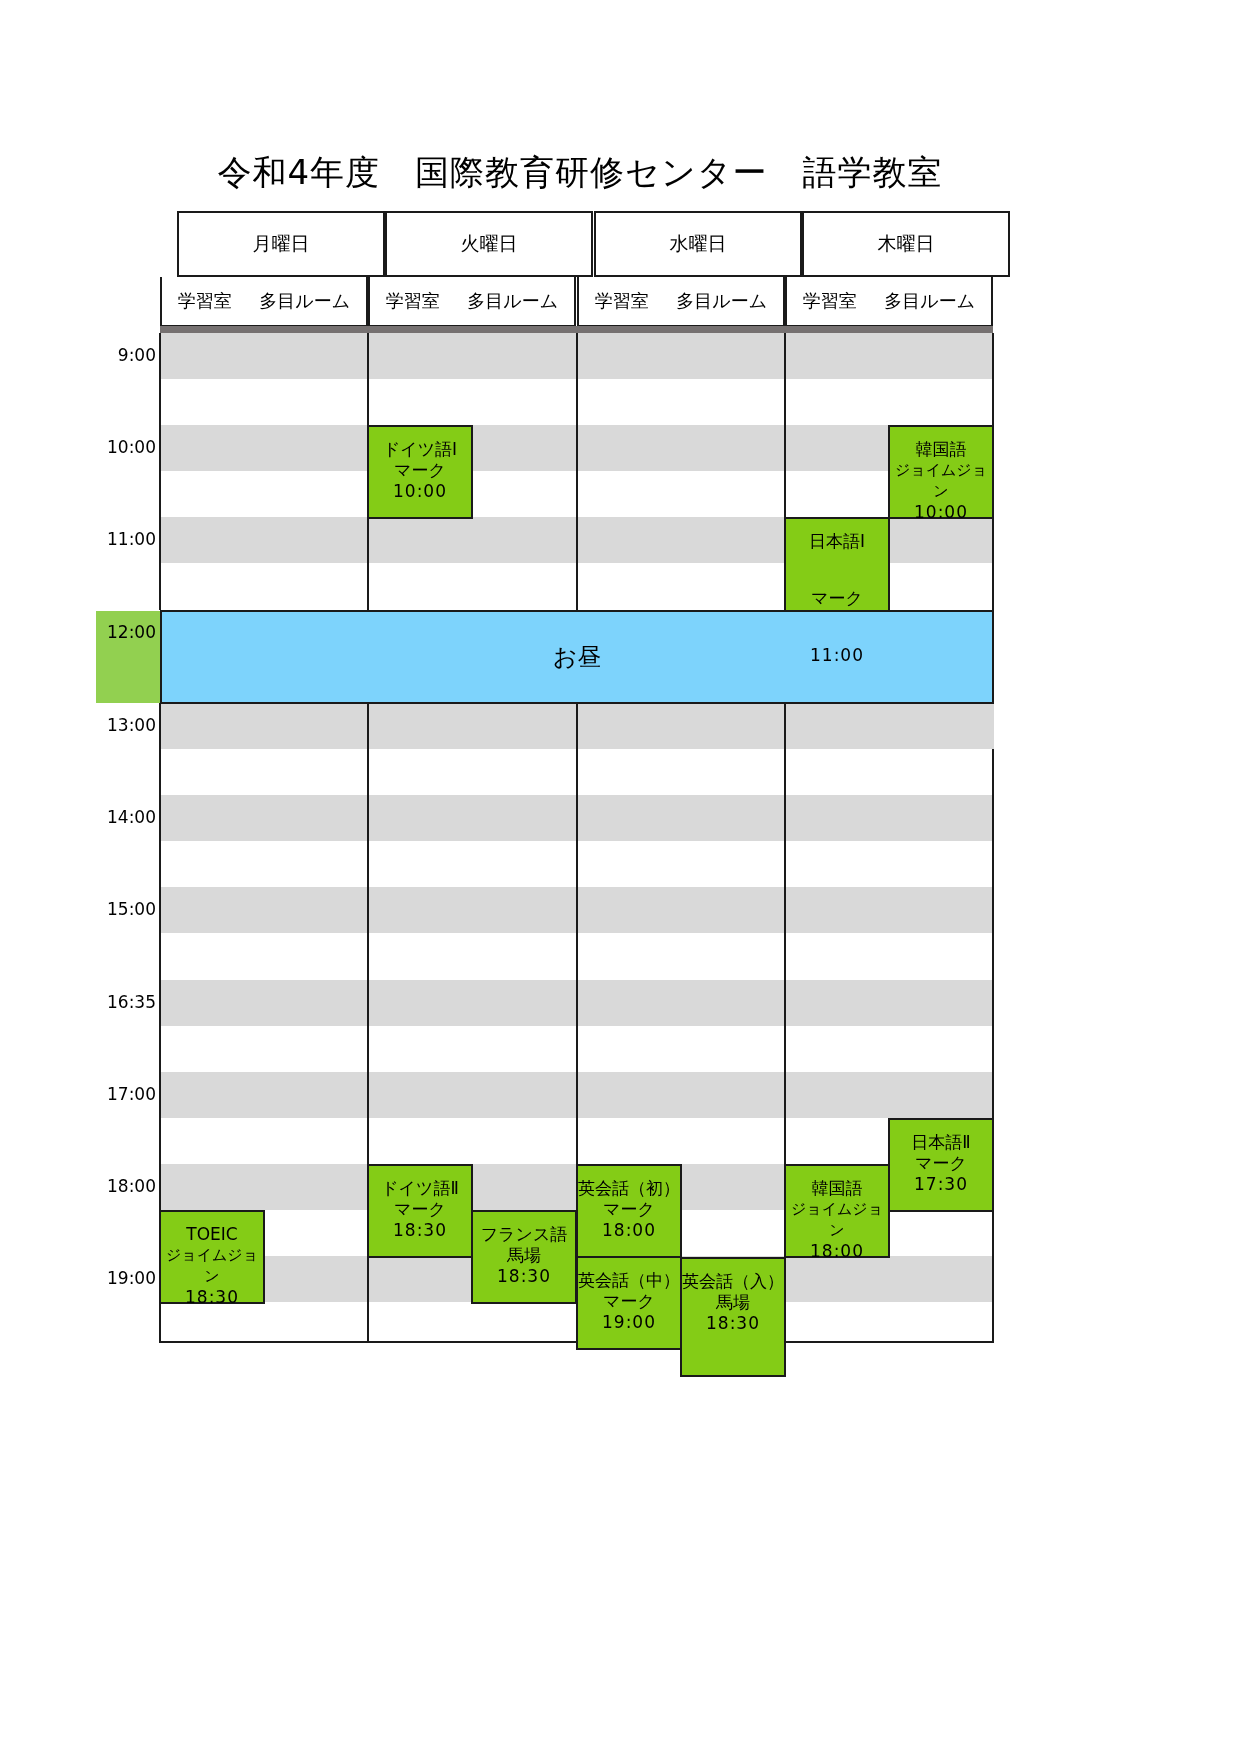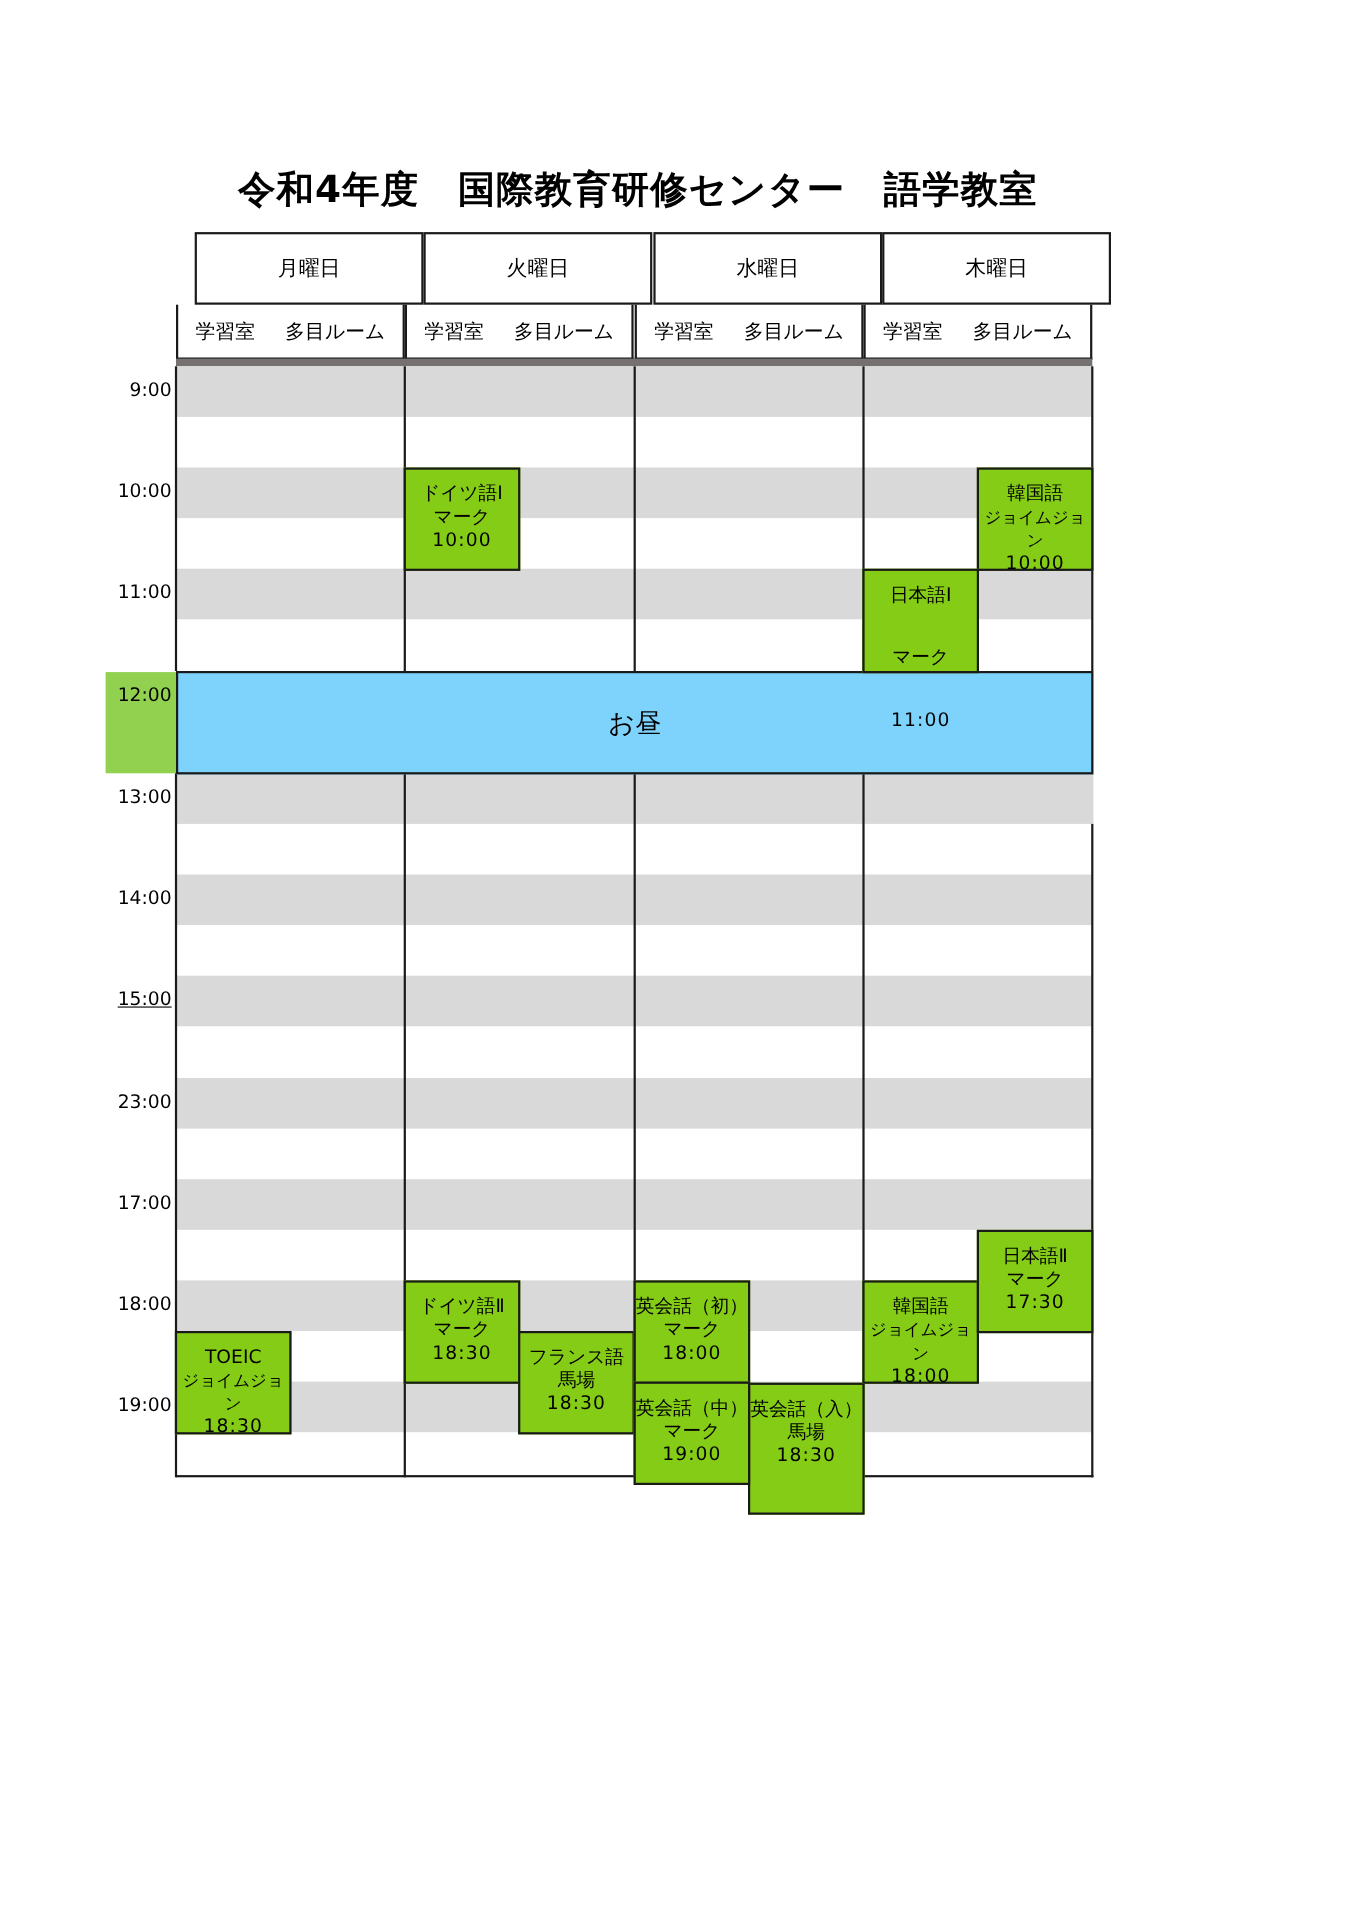--- a/index.html
+++ b/index.html
@@ -1,19 +1,19 @@
 <!DOCTYPE html>
 <html><head>
 <meta charset="utf-8">
 <style>
   html, body { margin:0; padding:0; background:#ffffff; }
   body { width:1240px; height:1755px; position:relative; overflow:hidden;
          font-family:"DejaVu Sans", "Liberation Sans", sans-serif; color:#000; }
   .title { position:absolute; left:0; width:1160px; top:150px; text-align:center;
-           font-size:34px; font-weight:bold; letter-spacing:1px; }
+           font-size:34px; font-weight:normal; letter-spacing:1px; }
   .grid { position:absolute; left:0; top:0; width:1240px; height:1755px; }
   .hdr-day { position:absolute; top:211px; height:66px; width:208px;
              border:2px solid #1a1a1a; box-sizing:border-box; display:flex;
              align-items:center; justify-content:center; font-size:19px;margin-left:17px; }
   .hdr-room { position:absolute; top:277px; height:50px; width:208px;
               border:2px solid #1a1a1a; border-top:none; box-sizing:border-box;
               display:flex; align-items:center; justify-content:space-around; font-size:18px; padding:0 2px; }
   .darkbar { position:absolute; left:160px; top:326px; width:833px; height:7px; background:#767171; }
   .band { position:absolute; background:#d9d9d9; }
   .vline { position:absolute; width:2px; background:#1a1a1a; }
@@ -85,22 +85,22 @@
     <div class="vline" style="left: 784px; top: 703px; height: 640px;"></div>
     <div class="vline" style="left: 992px; top: 333px; height: 277px;"></div>
     <div class="vline" style="left: 992px; top: 749px; height: 594px;"></div>
     <div class="hline" style="left: 160px; top: 1341px; width: 834px;"></div>
     <div class="time" style="top: 345px;">9:00</div>
     <div class="time" style="top: 437px;">10:00</div>
     <div class="time" style="top: 529px;">11:00</div>
     <div class="time" style="top: 622px;">12:00</div>
     <div class="time" style="top: 715px;">13:00</div>
     <div class="time" style="top: 807px;">14:00</div>
-    <div class="time" style="top: 899px; text-decoration: underline;">15:00</div>
-    <div class="time" style="top: 992px;">23:00</div>
+    <div class="time" style="top: 899px;">15:00</div>
+    <div class="time" style="top: 992px;">16:35</div>
     <div class="time" style="top: 1084px;">17:00</div>
     <div class="time" style="top: 1176px;">18:00</div>
     <div class="time" style="top: 1268px;">19:00</div>
     <div class="lunch">お昼</div>
     <div class="cls" style="left: 367px; top: 425px; width: 106px; height: 94px;">
       <div class="t1">ドイツ語Ⅰ</div>
       <div class="t2">マーク</div>
       <div class="t3">10:00</div>
     </div>
     <div class="cls" style="left: 888px; top: 425px; width: 106px; height: 94px;">

